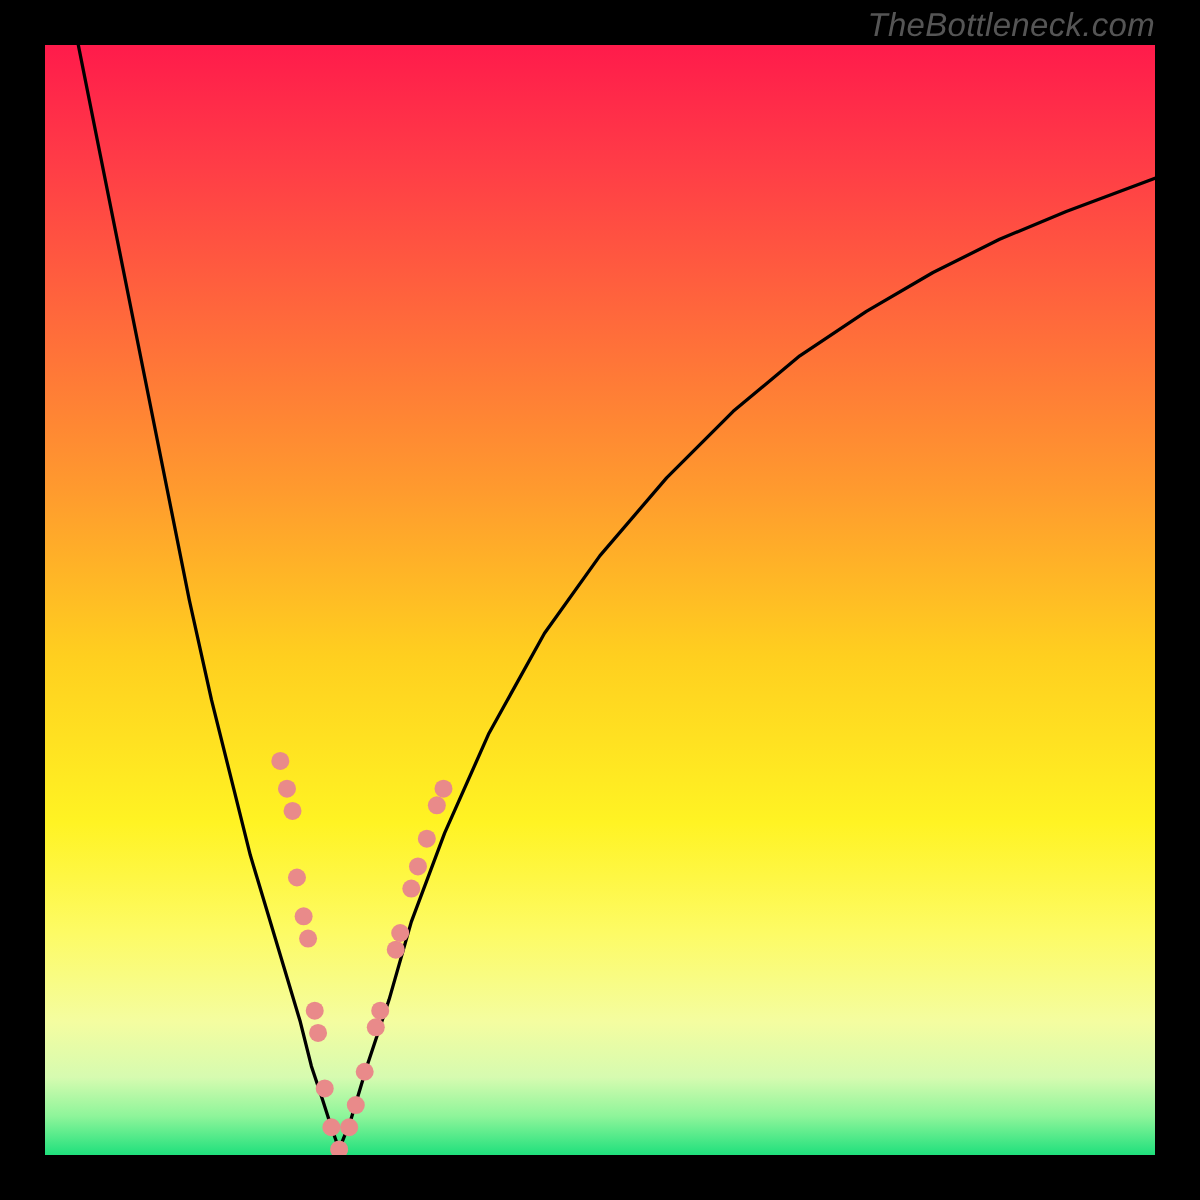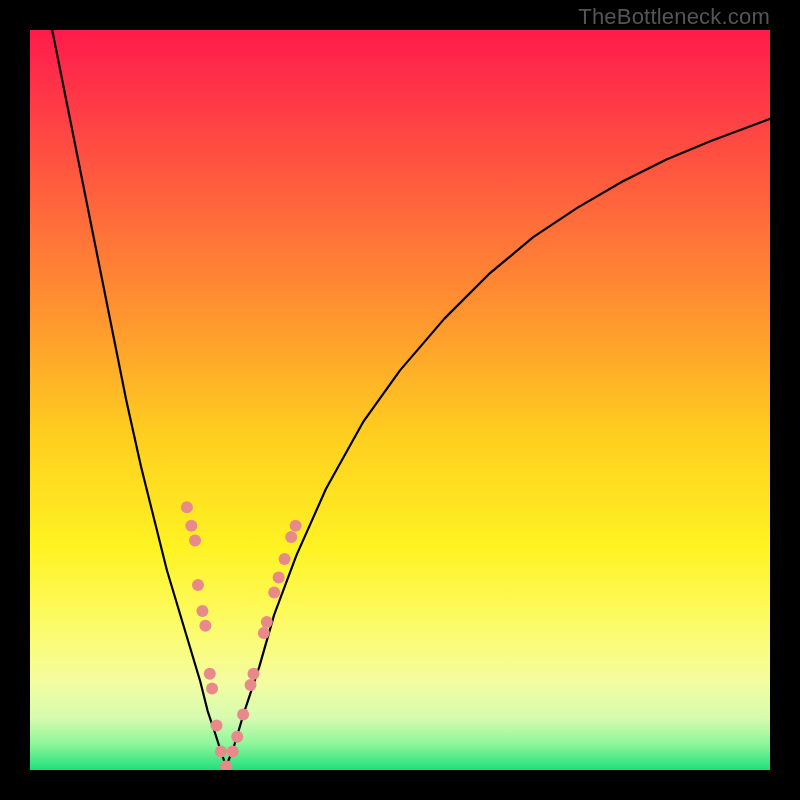--- a/index.html
+++ b/index.html
@@ -27,20 +27,21 @@
   }
   .watermark {
     position: absolute;
     top: 4px;
     right: 30px;
     color: #555;
     font-size: 22px;
     font-weight: 500;
     letter-spacing: 0.2px;
     user-select: none;
+    font-style: italic;
   }
   svg { display: block; }
 </style>
 </head>
 <body>
 
 <div class="frame">
   <div class="plot">
     <svg id="svg" width="740" height="740" viewBox="0 0 740 740">
         <defs>

